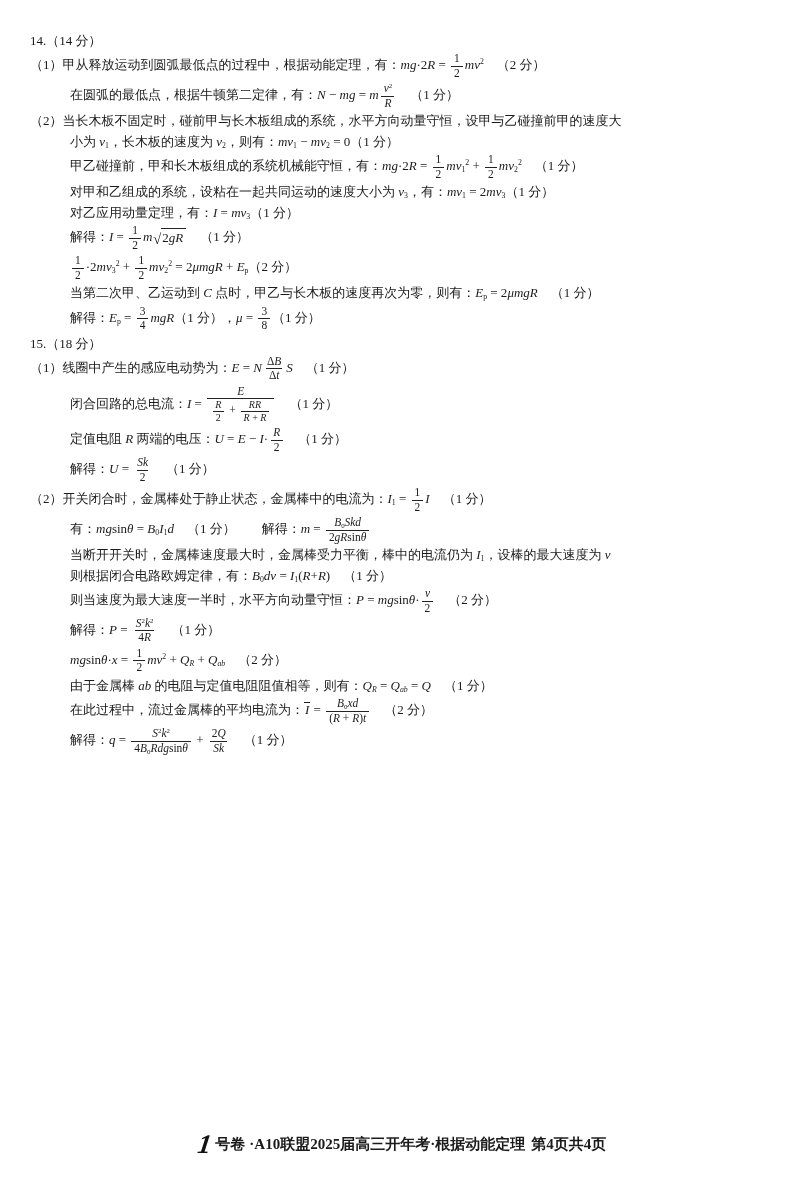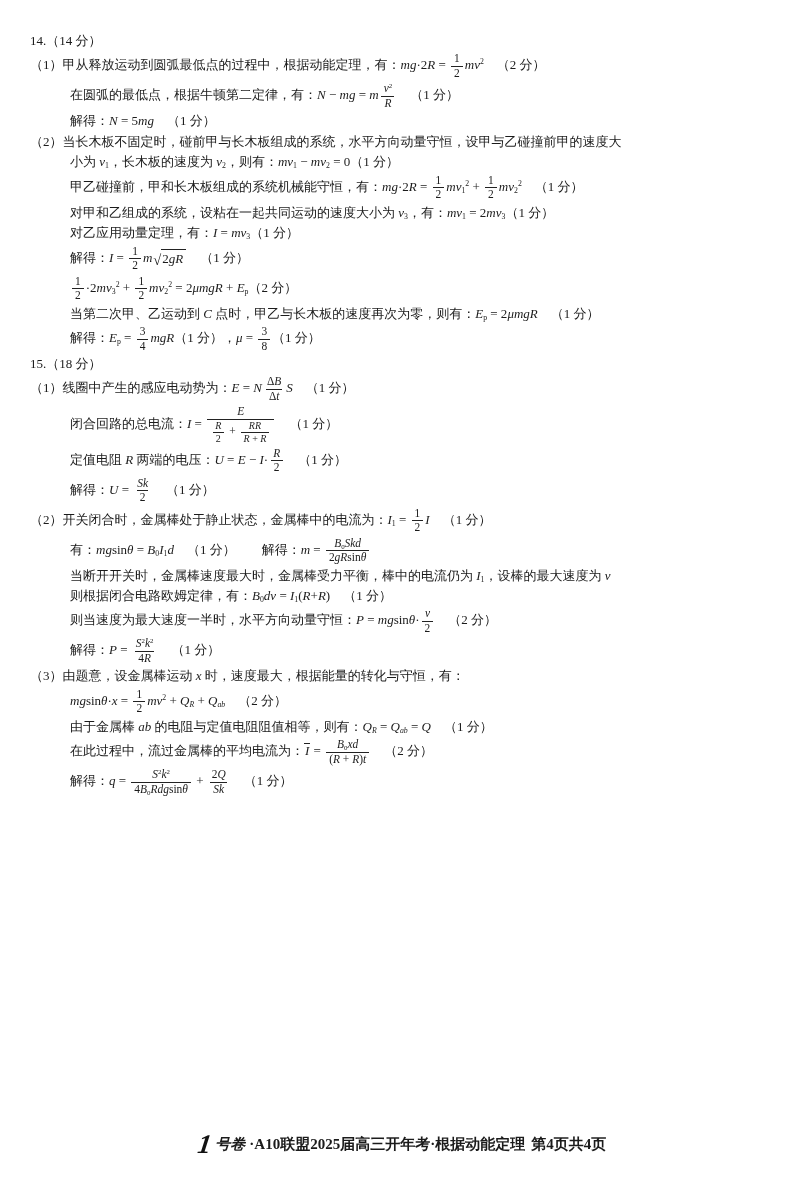--- a/index.html
+++ b/index.html
@@ -35,37 +35,36 @@
   .bar{display:inline-block;border-top:1.3px solid #222;padding:0 1px;line-height:1.05;}
   #footer{
     flex:0 0 auto;margin-top:auto;
     display:flex;justify-content:center;align-items:center;
     font-size:15px;font-weight:600;gap:2px;padding-bottom:8px;
   }
   .logo-mark{
     font-style:italic;font-weight:900;font-size:27px;line-height:1;
     transform:skewX(-8deg);margin-right:2px;color:#111;
   }
-  .brand{font-style:italic;font-weight:700;margin-right:2px;}
+  .brand{font-weight:700;margin-right:2px;}
   .page-info{margin-left:4px;}
 </style>
 </head>
 <body>
 
 <div id="content">
     <div class="line"><span class="txt">14.（14 分）</span></div>
     <div class="line"><span class="txt">（1）甲从释放运动到圆弧最低点的过程中，根据动能定理，有：</span><span class="it">mg</span><span class="rm">·2</span><span class="it">R</span><span class="rm"> = </span><span class="frac">
         <span class="num"><span class="rm">1</span></span>
         <span class="den"><span class="rm">2</span></span>
       </span><span class="it">mv</span><span class="sup"><span class="rm">2</span></span><span class="txt">　（2 分）</span></div>
     <div class="line ind1"><span class="txt">在圆弧的最低点，根据牛顿第二定律，有：</span><span class="it">N</span><span class="rm"> − </span><span class="it">mg</span><span class="rm"> = </span><span class="it">m</span><span class="frac">
         <span class="num"><span class="it">v</span><span class="sup"><span class="rm">2</span></span></span>
         <span class="den"><span class="it">R</span></span>
       </span><span class="txt">　（1 分）</span></div>
-    <div class="line ind1"><span class="txt">解得：</span><span class="it">N</span><span class="rm"> = 5</span><span class="it">mg</span><span class="txt">　（1 分）</span></div>
     <div class="line"><span class="txt">（2）当长木板不固定时，碰前甲与长木板组成的系统，水平方向动量守恒，设甲与乙碰撞前甲的速度大</span></div>
     <div class="line ind1"><span class="txt">小为 </span><span class="it">v</span><span class="sub"><span class="rm">1</span></span><span class="txt">，长木板的速度为 </span><span class="it">v</span><span class="sub"><span class="rm">2</span></span><span class="txt">，则有：</span><span class="it">mv</span><span class="sub"><span class="rm">1</span></span><span class="rm"> − </span><span class="it">mv</span><span class="sub"><span class="rm">2</span></span><span class="rm"> = 0</span><span class="txt">（1 分）</span></div>
     <div class="line ind1"><span class="txt">甲乙碰撞前，甲和长木板组成的系统机械能守恒，有：</span><span class="it">mg</span><span class="rm">·2</span><span class="it">R</span><span class="rm"> = </span><span class="frac">
         <span class="num"><span class="rm">1</span></span>
         <span class="den"><span class="rm">2</span></span>
       </span><span class="it">mv</span><span class="sub"><span class="rm">1</span></span><span class="sup"><span class="rm">2</span></span><span class="rm"> + </span><span class="frac">
         <span class="num"><span class="rm">1</span></span>
         <span class="den"><span class="rm">2</span></span>
       </span><span class="it">mv</span><span class="sub"><span class="rm">2</span></span><span class="sup"><span class="rm">2</span></span><span class="txt">　（1 分）</span></div>
     <div class="line ind1"><span class="txt">对甲和乙组成的系统，设粘在一起共同运动的速度大小为 </span><span class="it">v</span><span class="sub"><span class="rm">3</span></span><span class="txt">，有：</span><span class="it">mv</span><span class="sub"><span class="rm">1</span></span><span class="rm"> = 2</span><span class="it">mv</span><span class="sub"><span class="rm">3</span></span><span class="txt">（1 分）</span></div>
@@ -126,21 +125,20 @@
     <div class="line ind1"><span class="txt">当断开开关时，金属棒速度最大时，金属棒受力平衡，棒中的电流仍为 </span><span class="it">I</span><span class="sub"><span class="rm">1</span></span><span class="txt">，设棒的最大速度为 </span><span class="it">v</span></div>
     <div class="line ind1"><span class="txt">则根据闭合电路欧姆定律，有：</span><span class="it">B</span><span class="sub"><span class="rm">0</span></span><span class="it">dv</span><span class="rm"> = </span><span class="it">I</span><span class="sub"><span class="rm">1</span></span><span class="rm">(</span><span class="it">R</span><span class="rm">+</span><span class="it">R</span><span class="rm">)</span><span class="txt">　（1 分）</span></div>
     <div class="line ind1"><span class="txt">则当速度为最大速度一半时，水平方向动量守恒：</span><span class="it">P</span><span class="rm"> = </span><span class="it">mg</span><span class="rm">sin</span><span class="it">θ</span><span class="rm">·</span><span class="frac">
         <span class="num"><span class="it">v</span></span>
         <span class="den"><span class="rm">2</span></span>
       </span><span class="txt">　（2 分）</span></div>
     <div class="line ind1"><span class="txt">解得：</span><span class="it">P</span><span class="rm"> = </span><span class="frac">
         <span class="num"><span class="it">S</span><span class="sup"><span class="rm">2</span></span><span class="it">k</span><span class="sup"><span class="rm">2</span></span></span>
         <span class="den"><span class="rm">4</span><span class="it">R</span></span>
       </span><span class="txt">　（1 分）</span></div>
-    <div class="line"><span class="txt">（3）由题意，设金属棒运动 </span><span class="it">x</span><span class="txt"> 时，速度最大，根据能量的转化与守恒，有：</span></div>
     <div class="line ind1"><span class="it">mg</span><span class="rm">sin</span><span class="it">θ</span><span class="rm">·</span><span class="it">x</span><span class="rm"> = </span><span class="frac">
         <span class="num"><span class="rm">1</span></span>
         <span class="den"><span class="rm">2</span></span>
       </span><span class="it">mv</span><span class="sup"><span class="rm">2</span></span><span class="rm"> + </span><span class="it">Q</span><span class="sub"><span class="it">R</span></span><span class="rm"> + </span><span class="it">Q</span><span class="sub"><span class="it">ab</span></span><span class="txt">　（2 分）</span></div>
     <div class="line ind1"><span class="txt">由于金属棒 </span><span class="it">ab</span><span class="txt"> 的电阻与定值电阻阻值相等，则有：</span><span class="it">Q</span><span class="sub"><span class="it">R</span></span><span class="rm"> = </span><span class="it">Q</span><span class="sub"><span class="it">ab</span></span><span class="rm"> = </span><span class="it">Q</span><span class="txt">　（1 分）</span></div>
     <div class="line ind1"><span class="txt">在此过程中，流过金属棒的平均电流为：</span><span class="bar"><span class="it">I</span></span><span class="rm"> = </span><span class="frac">
         <span class="num"><span class="it">B</span><span class="sub"><span class="rm">0</span></span><span class="it">xd</span></span>
         <span class="den"><span class="rm">(</span><span class="it">R</span><span class="rm"> + </span><span class="it">R</span><span class="rm">)</span><span class="it">t</span></span>
       </span><span class="txt">　（2 分）</span></div>
     <div class="line ind1"><span class="txt">解得：</span><span class="it">q</span><span class="rm"> = </span><span class="frac">

